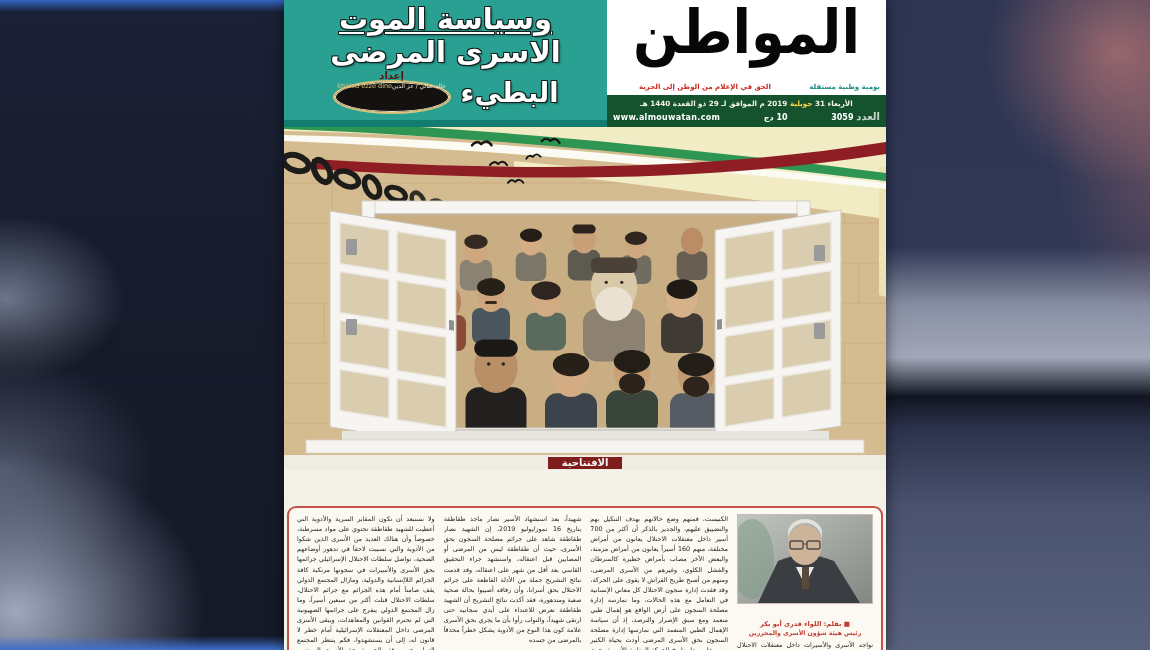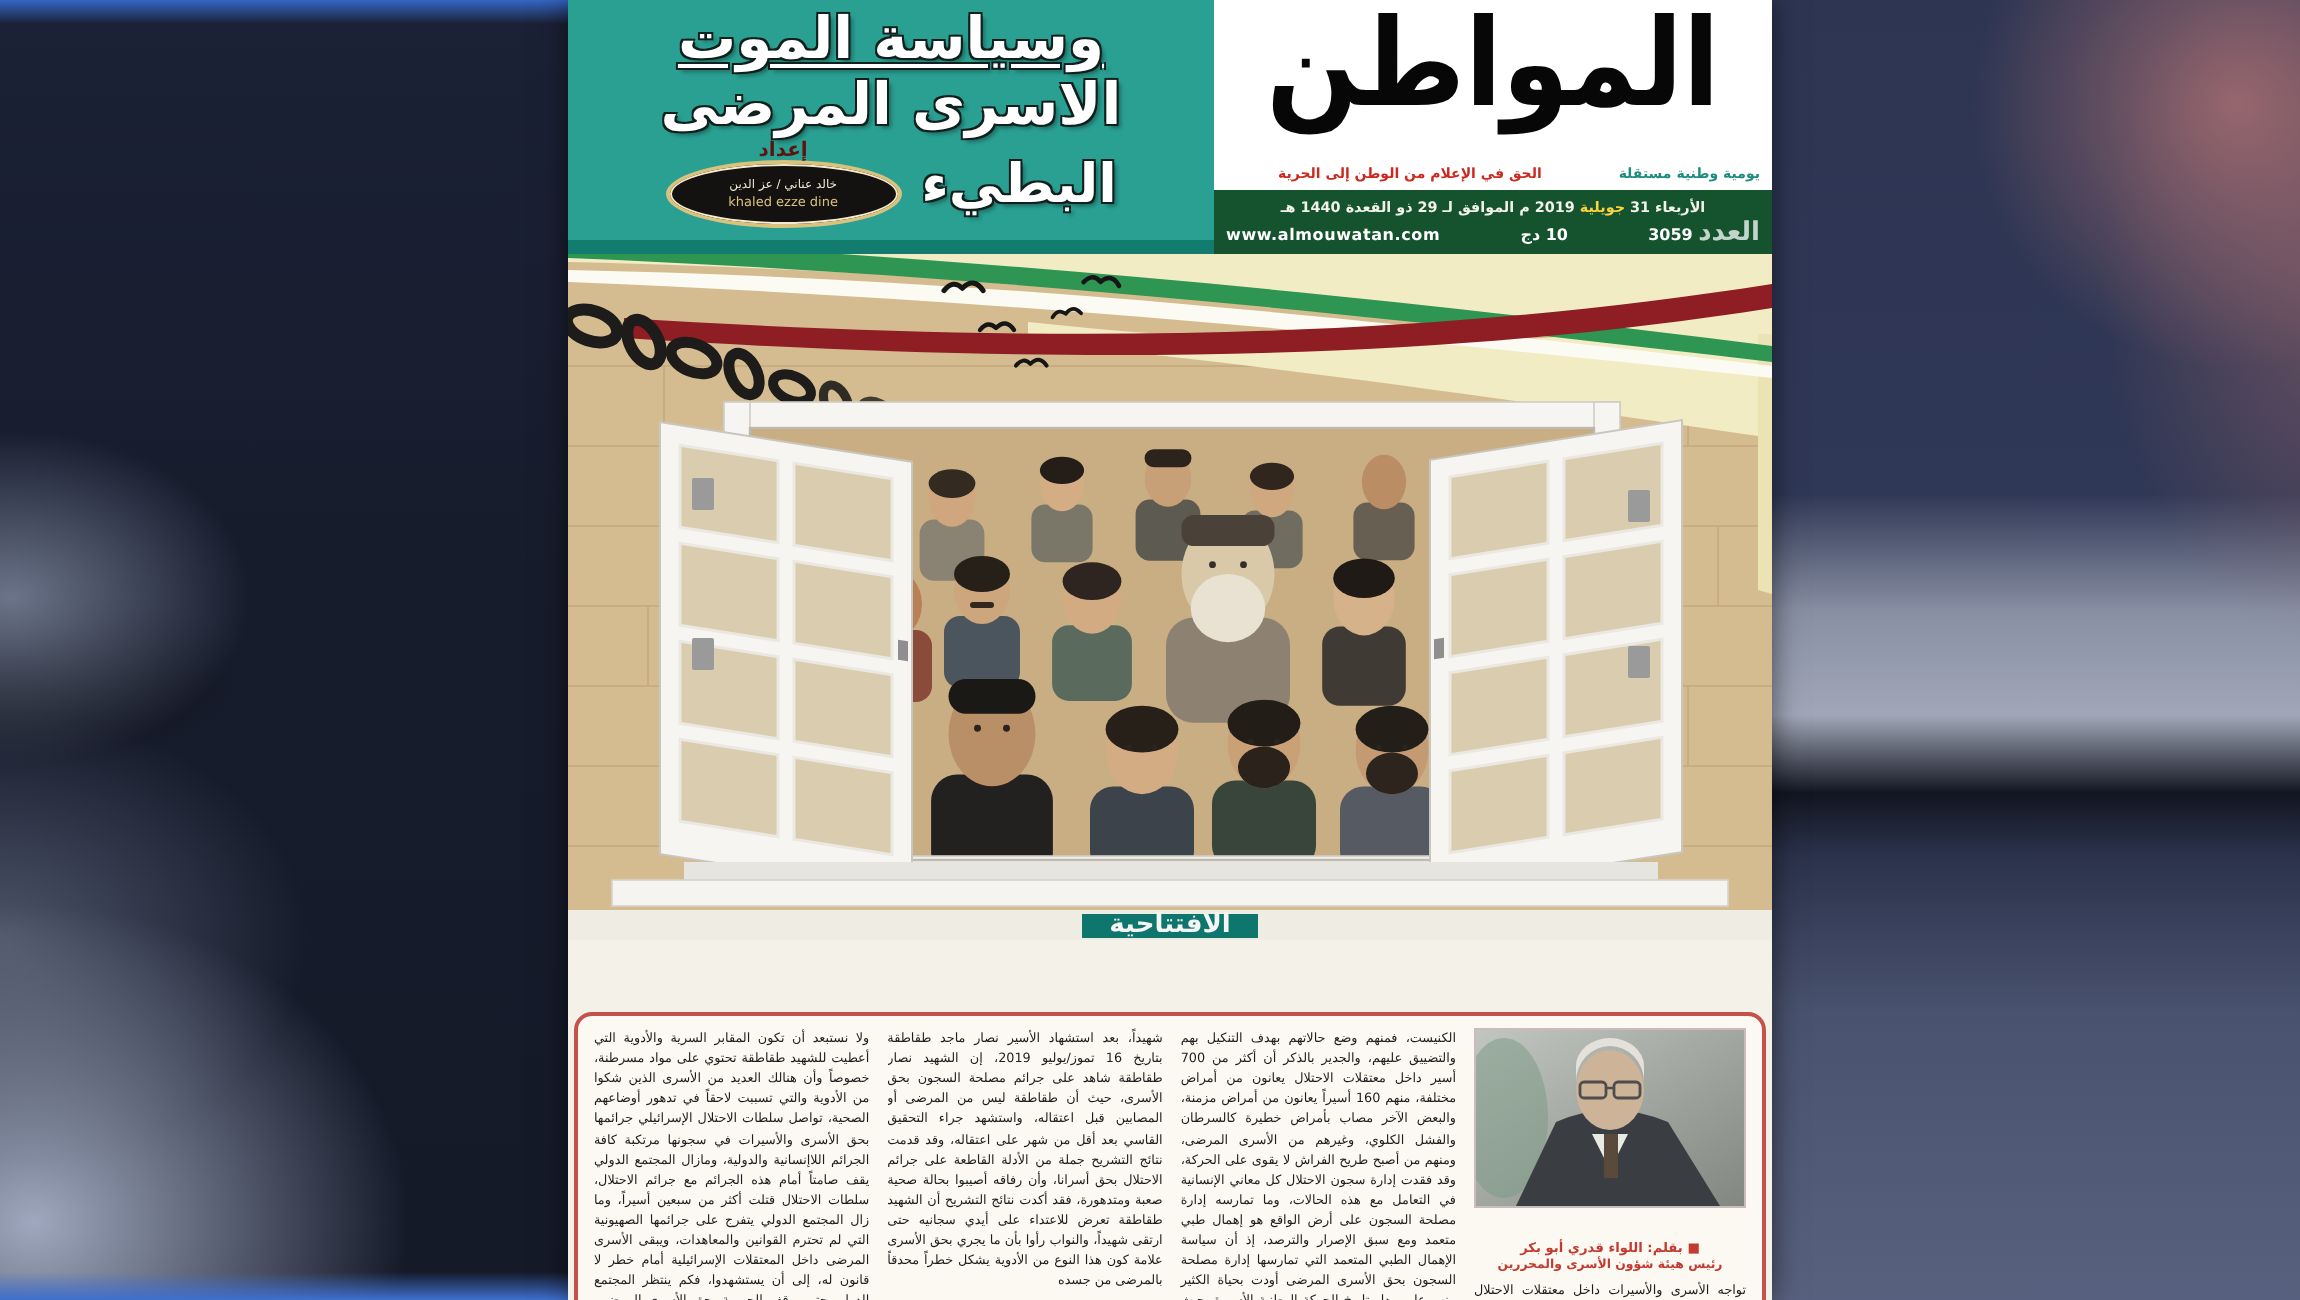--- a/index.html
+++ b/index.html
@@ -52,21 +52,21 @@
   .hl-2 { font-size:29px; line-height:33px; text-decoration:underline;
           text-underline-offset:3px; }
   .hl-3-row { display:flex; direction:rtl; align-items:center;
               justify-content:center; gap:10px; margin-top:2px; }
   .hl-3 { font-size:27px; line-height:30px; }
   .byline-wrap { position:relative; width:118px; }
   .byline-label { font-size:10px; color:#5b1410; font-weight:bold;
                   text-align:center; line-height:9px; }
   .byline-oval { background:#141210; border:2px solid #d9c27c; border-radius:50%;
                  box-shadow:inset 0 0 0 1px #f4ead0; width:118px; height:34px;
-                 display:flex; flex-direction:column; justify-content:center;
+                 display:flex; justify-content:center;
                  text-align:center; }
   .byline-name { color:#efe6d2; font-size:6px; line-height:8px; }
   .byline-latin { color:#d9c27c; font-size:6.5px; line-height:8px; }
 
   .masthead { width:279px; height:127px; position:relative; background:#fff;
               overflow:hidden; }
   .logo { text-align:center; font-weight:800; font-size:54px; line-height:58px;
           color:#070707; margin-top:0px; transform:scaleY(1.12);
           transform-origin:top center; }
   .mast-sub { position:absolute; left:0; right:0; bottom:33px; height:14px;
@@ -77,32 +77,32 @@
              margin-left:26px; }
   .date-bar { position:absolute; left:0; right:0; bottom:0; height:33px;
               background:#14532d; border-top:1px solid #ffffff;
               padding:3px 6px 2px 6px; direction:rtl; }
   .date-line { color:#f2f2ea; font-size:7.2px; font-weight:bold;
                text-align:center; white-space:nowrap; line-height:12px; }
   .date-line .month { color:#ffd23f; }
   .info-line { display:flex; direction:rtl; align-items:center;
                justify-content:space-between; color:#fff; font-size:8px;
                font-weight:bold; line-height:14px; }
-  .issue-label { opacity:.75; font-size:13px; }
+  .issue-label { opacity:.75; font-size:10px; }
   .website { direction:ltr; letter-spacing:.3px; }
 
   
   .picture { position:absolute; left:0; top:127px; width:602px; height:328px; }
   .picture svg { display:block; }
 
   
   .tag-strip { position:absolute; left:0; top:455px; width:602px; height:15px;
                background:#efece3; display:flex; justify-content:center;
                align-items:center; }
-  .section-tag { background:#0f766e; color:#f5f5f5; font-size:13px;
+  .section-tag { background:#7f1d1d; color:#f5f5f5; font-size:10px;
                  font-weight:bold; padding:1px 14px; line-height:10px; }
 
   
   .headline-box { position:absolute; left:3px; top:470px; width:596px; height:33px;
                   background:#fbf8ef; border:2px solid #b5453e; border-radius:10px;
                   box-shadow:inset 0 0 0 2px #fbf8ef, inset 0 0 0 3px #c75e54;
                   display:flex; align-items:center; justify-content:center; }
   .headline-text { color:#9e2a24; font-size:16.5px; font-weight:bold;
                    direction:rtl; text-shadow:.4px .4px 0 #9e2a24; }
 

